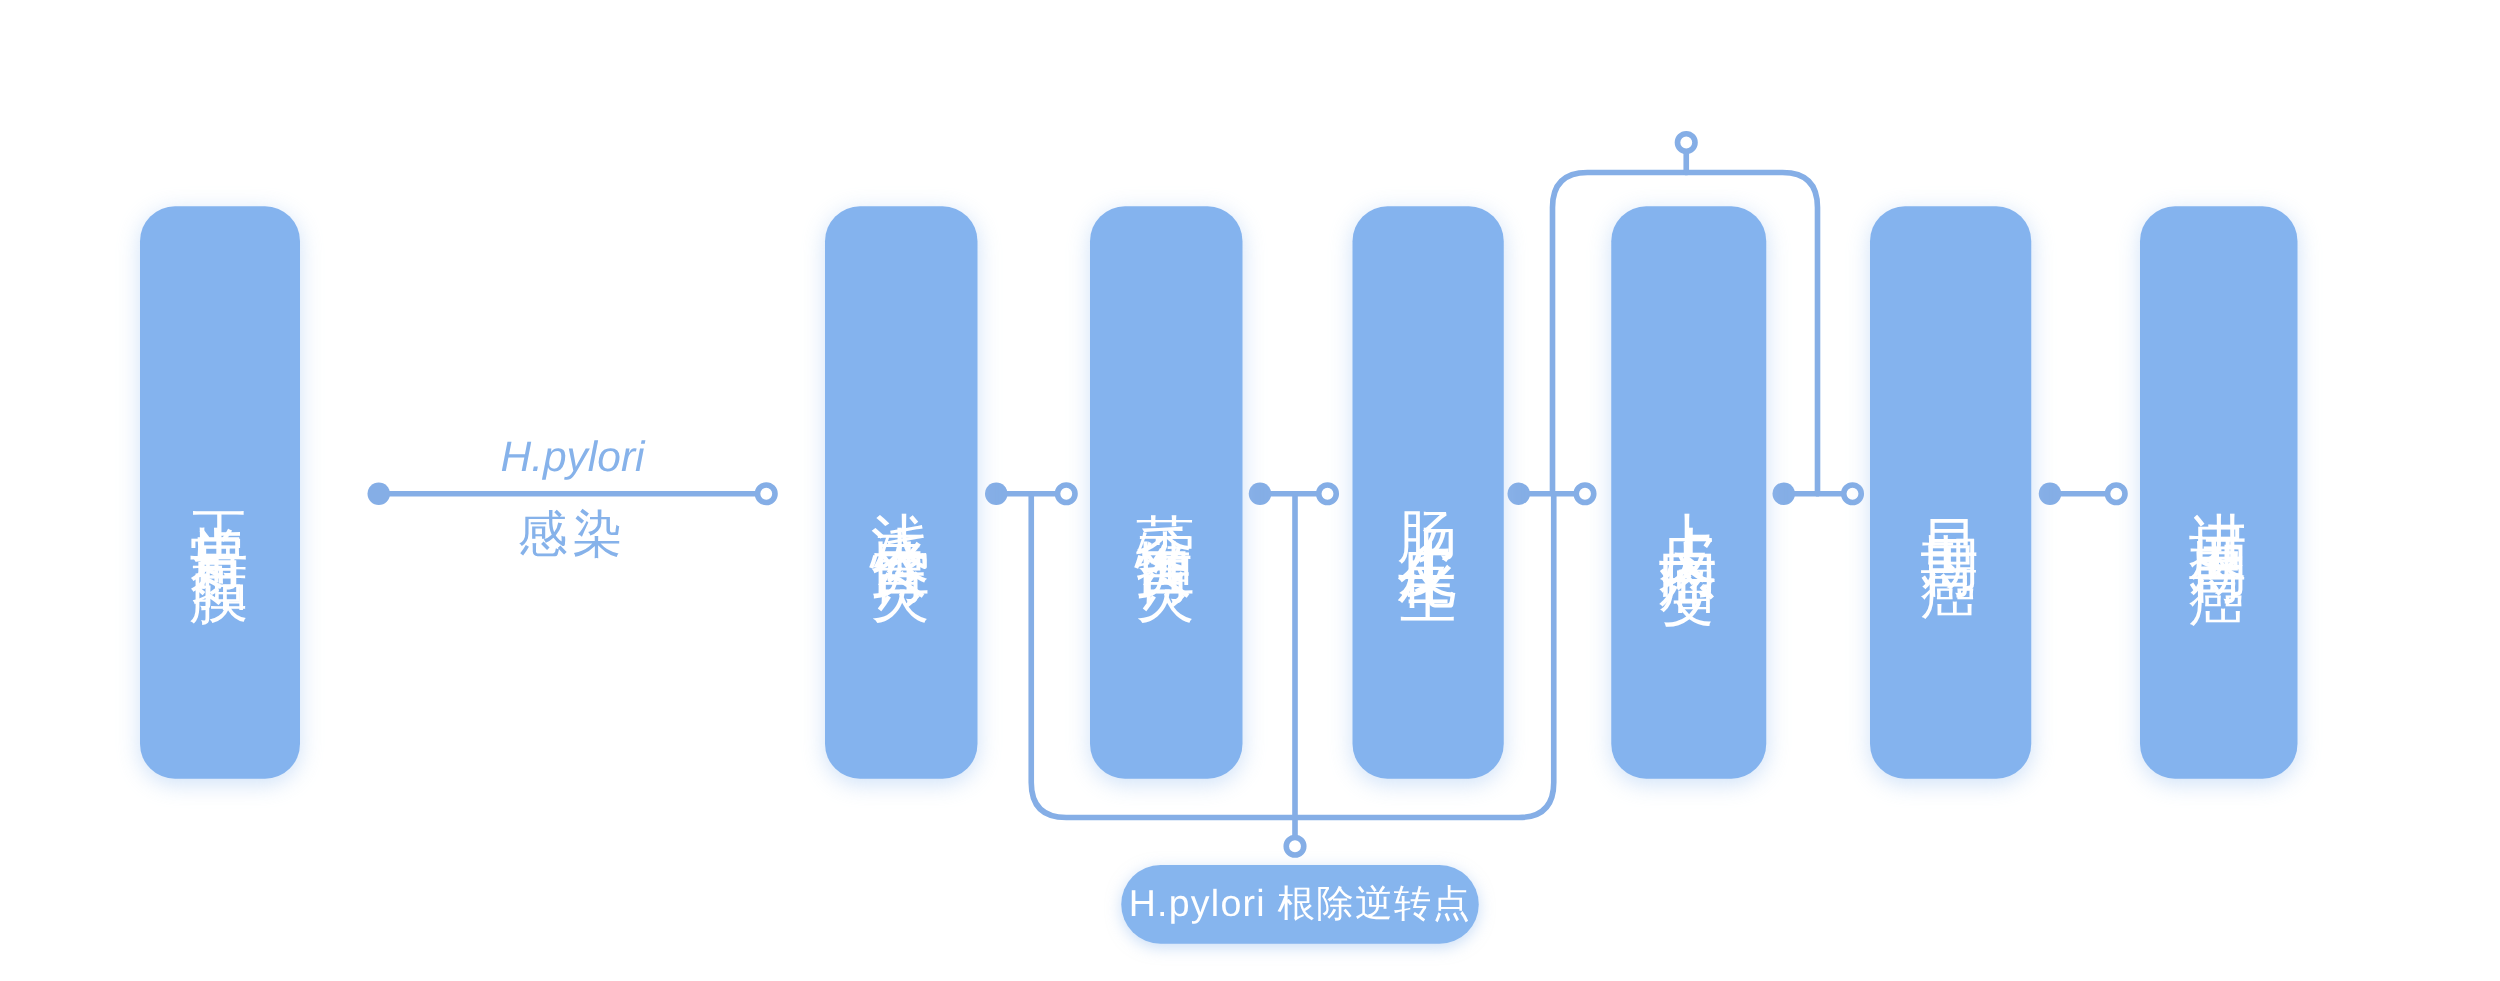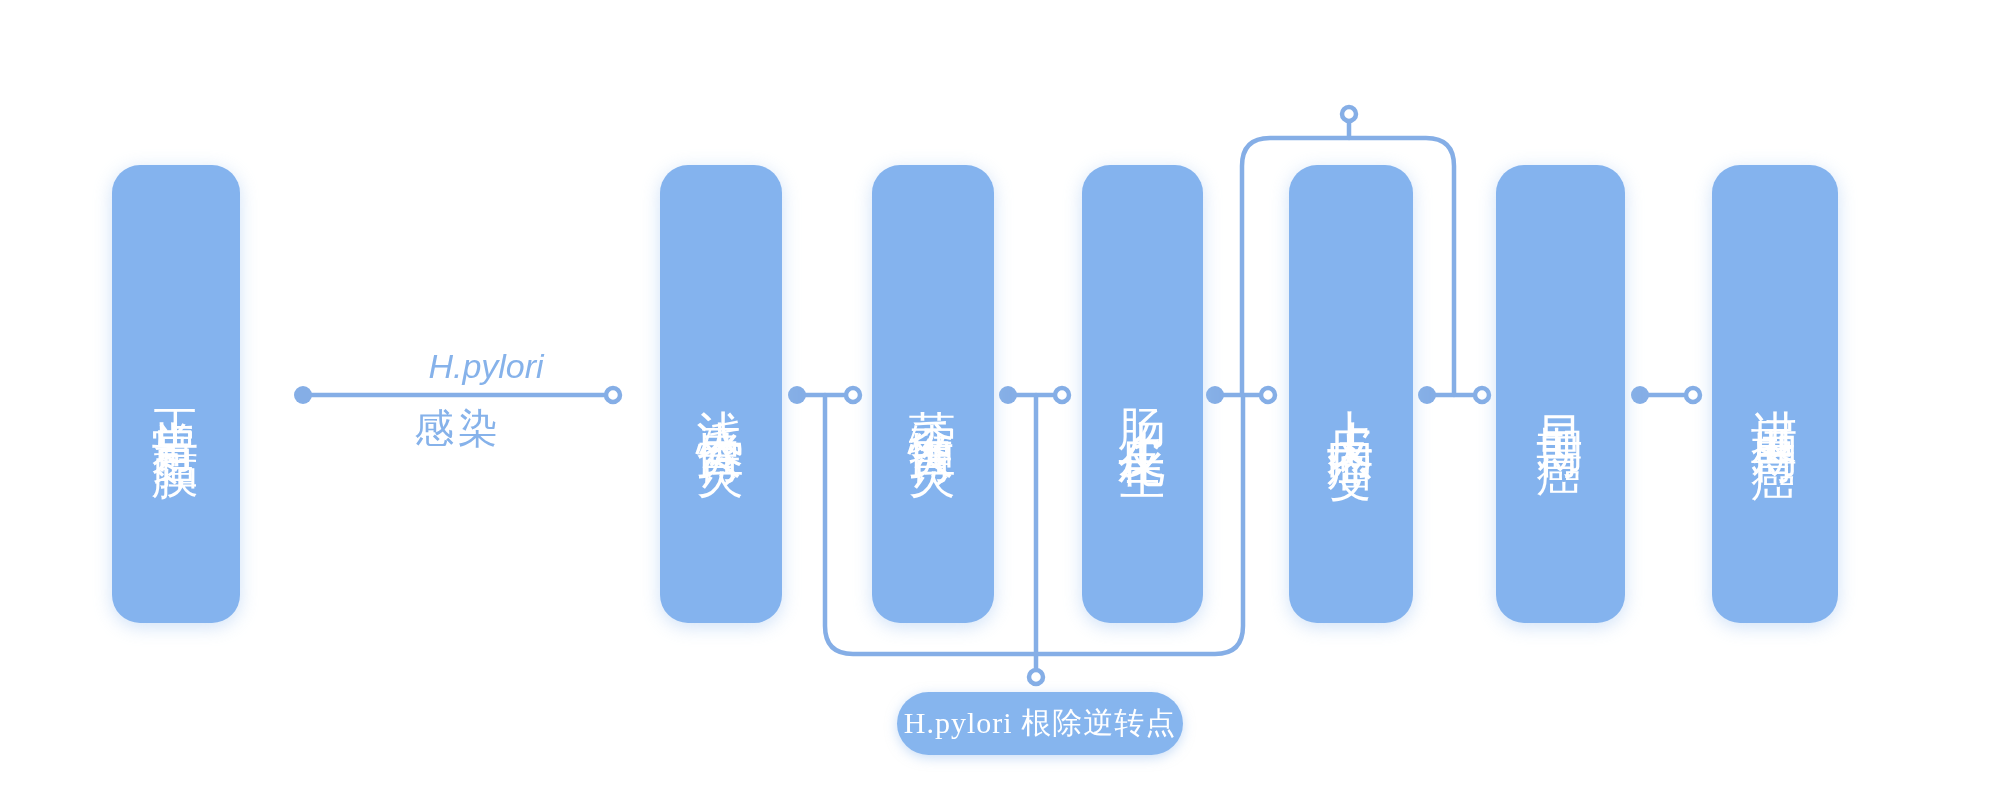--- a/index.html
+++ b/index.html
@@ -71,21 +71,20 @@
   
   .edge-above{
     position:absolute;
     left:458px; top:348px;
     transform:translateX(-50%);
     font-size:34px;
     font-style:italic;
     color:var(--edge-text);
     line-height:1.1;
     white-space:nowrap;
-    margin-left:28px;
   }
   .edge-below{
     position:absolute;
     left:458px; top:406px;
     transform:translateX(-50%);
     font-size:40px;
     letter-spacing:4px;
     color:var(--edge-text);
     line-height:1.1;
     white-space:nowrap;
@@ -107,21 +106,20 @@
     border-radius:30px;
     font-size:26px;
     letter-spacing:1px;
   }
   .callout-bottom{
     left:897px; top:692px;
     width:286px; height:63px;
     border-radius:32px;
     font-size:30px;
     letter-spacing:1px;
-    font-family:Liberation Serif, serif;
   }
 </style>
 </head>
 <body>
 
 <div class="canvas">
 
   <svg class="wires" viewBox="0 0 2000 785" aria-hidden="true">
 
     <g>

